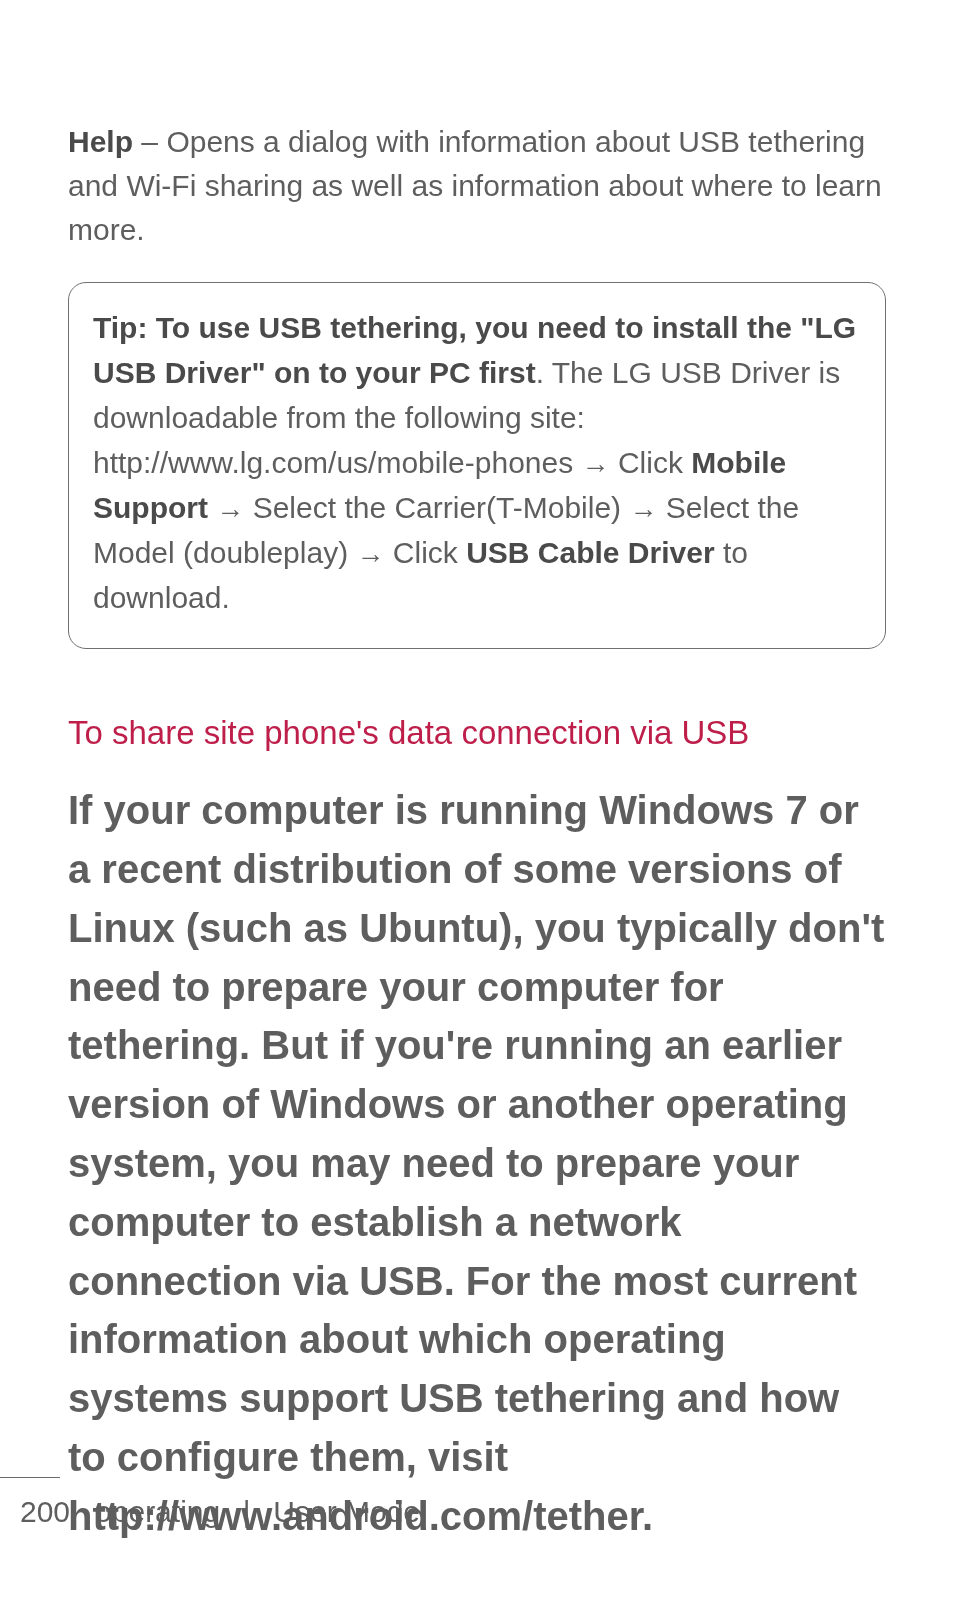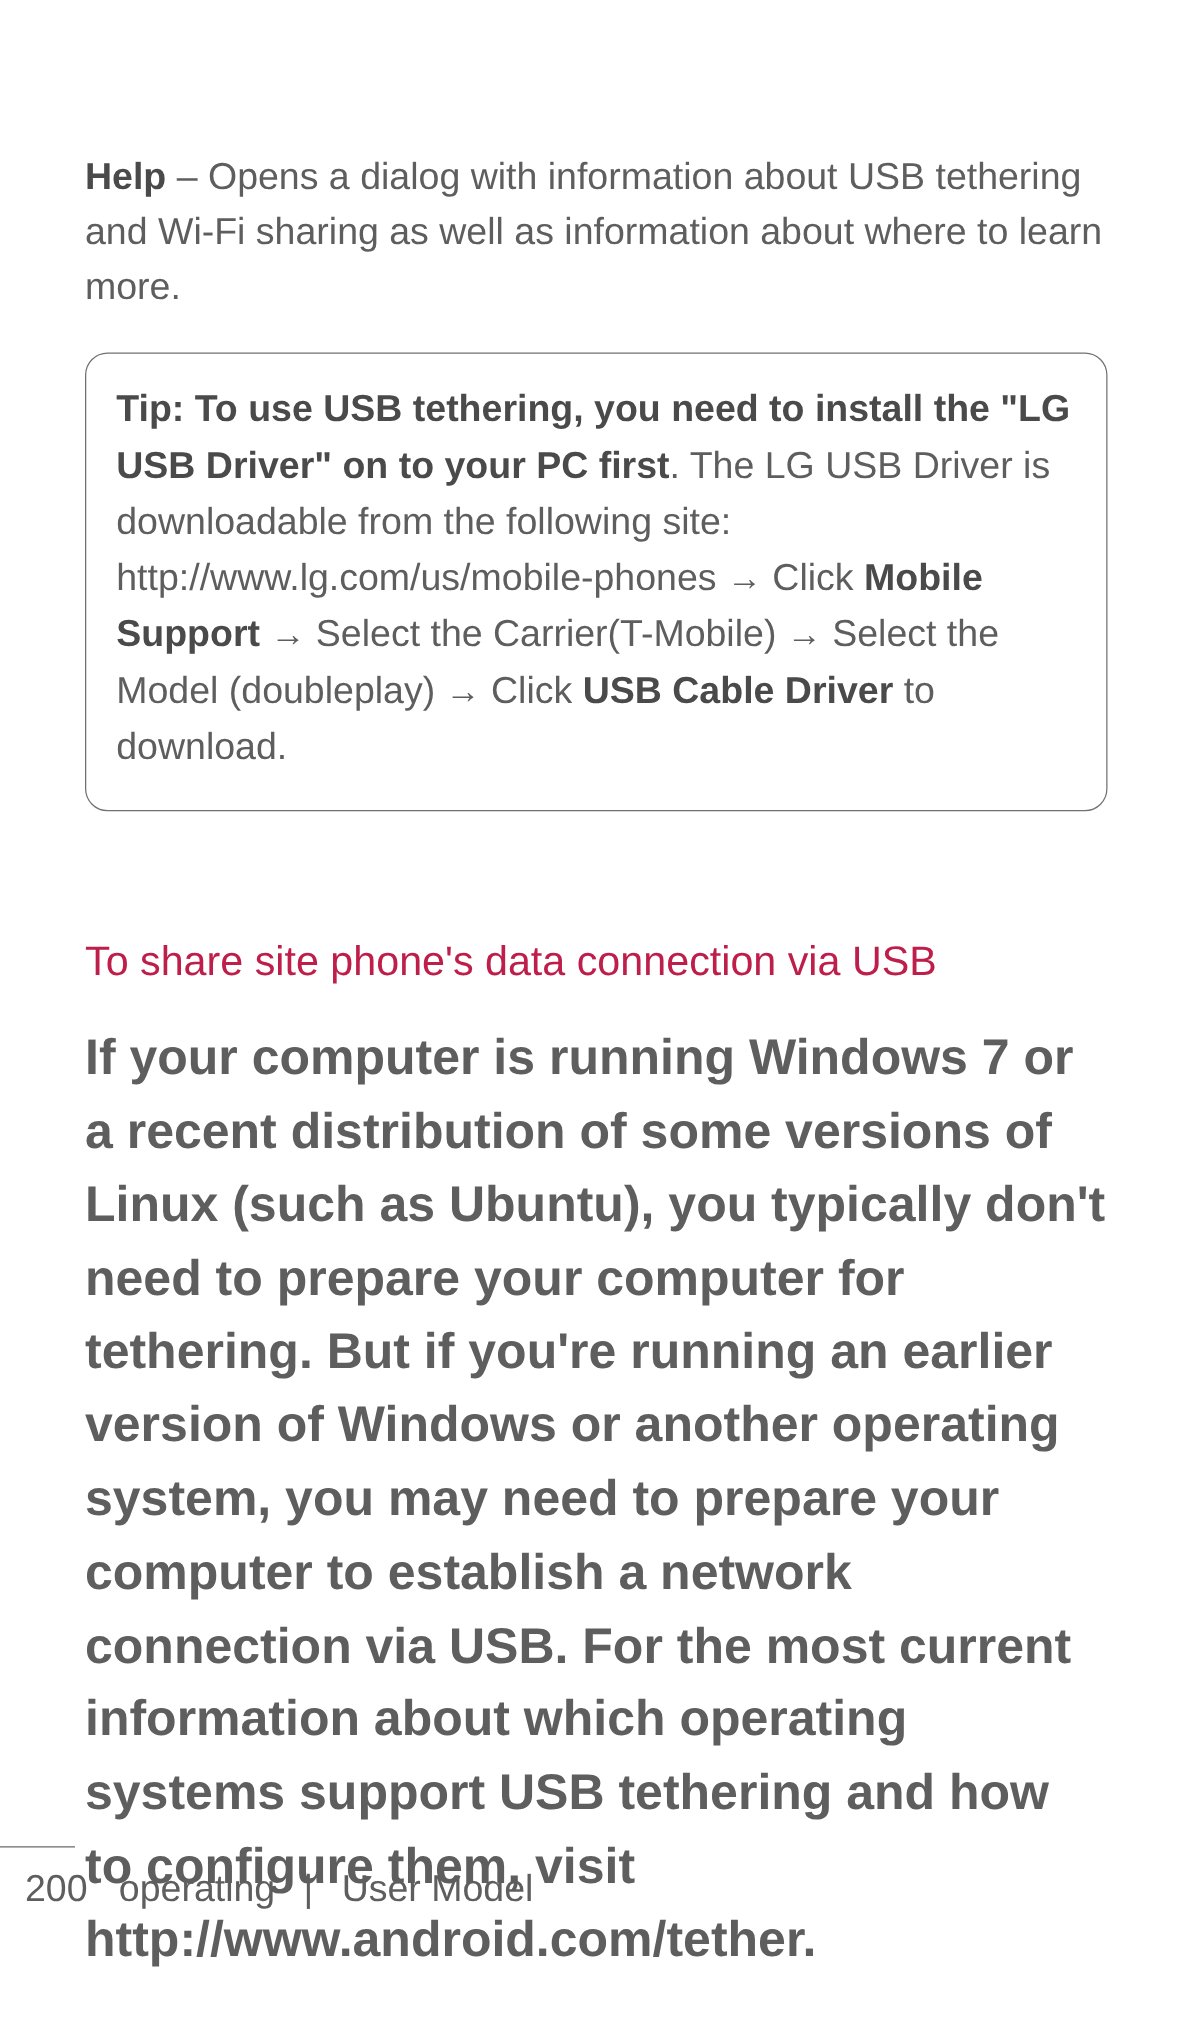--- a/index.html
+++ b/index.html
@@ -23,21 +23,21 @@
       color: #5e5e5e;
     }
     .para-help .bold {
       font-weight: bold;
       color: #4a4a4a;
     }
     .tip-box {
       border: 1.5px solid #707070;
       border-radius: 18px;
       padding: 22px 24px 28px 24px;
-      margin-bottom: 96px;
+      margin-bottom: 60px;
     }
     .tip-box .tip-text {
       font-size: 30px;
       line-height: 1.5;
       color: #5e5e5e;
     }
     .tip-box .bold {
       font-weight: bold;
       color: #4a4a4a;
     }

